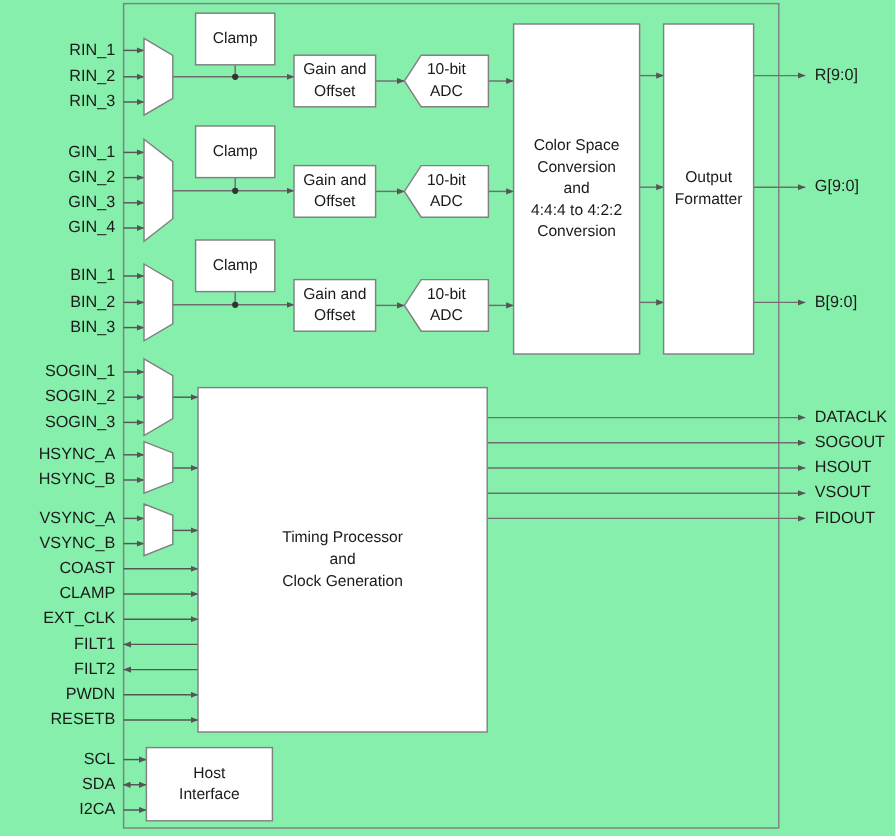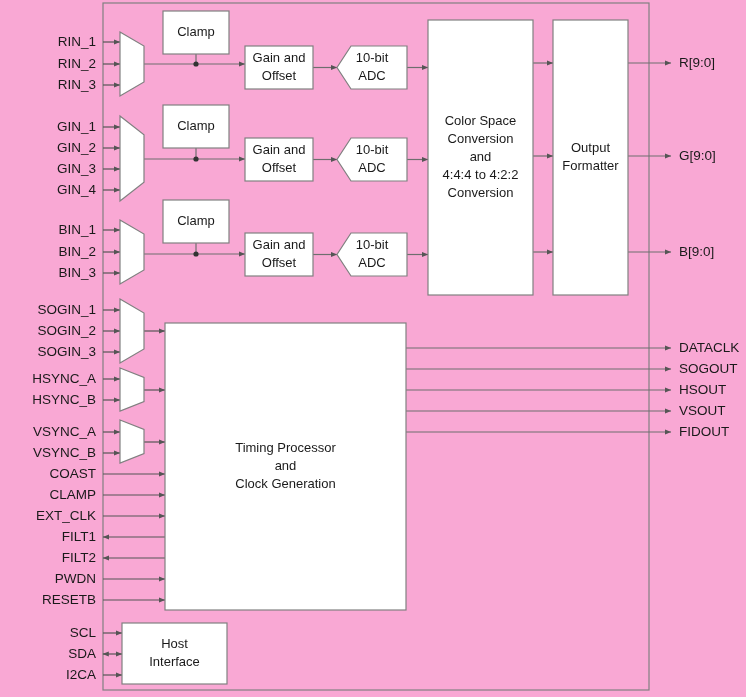--- a/index.html
+++ b/index.html
@@ -7,21 +7,21 @@
     padding: 0;
     background: #ffffff;
   }
   body {
     font-family: "Liberation Sans", sans-serif;
   }
   #diagram-root {
     position: relative;
     width: 746px;
     height: 697px;
-    background: #f9a8d4;
+    background: #86efac;
     overflow: hidden;
   }
   svg.diagram {
     display: block;
     width: 746px;
     height: 697px;
   }
   .blk {
     fill: #ffffff;
     stroke: #808080;

